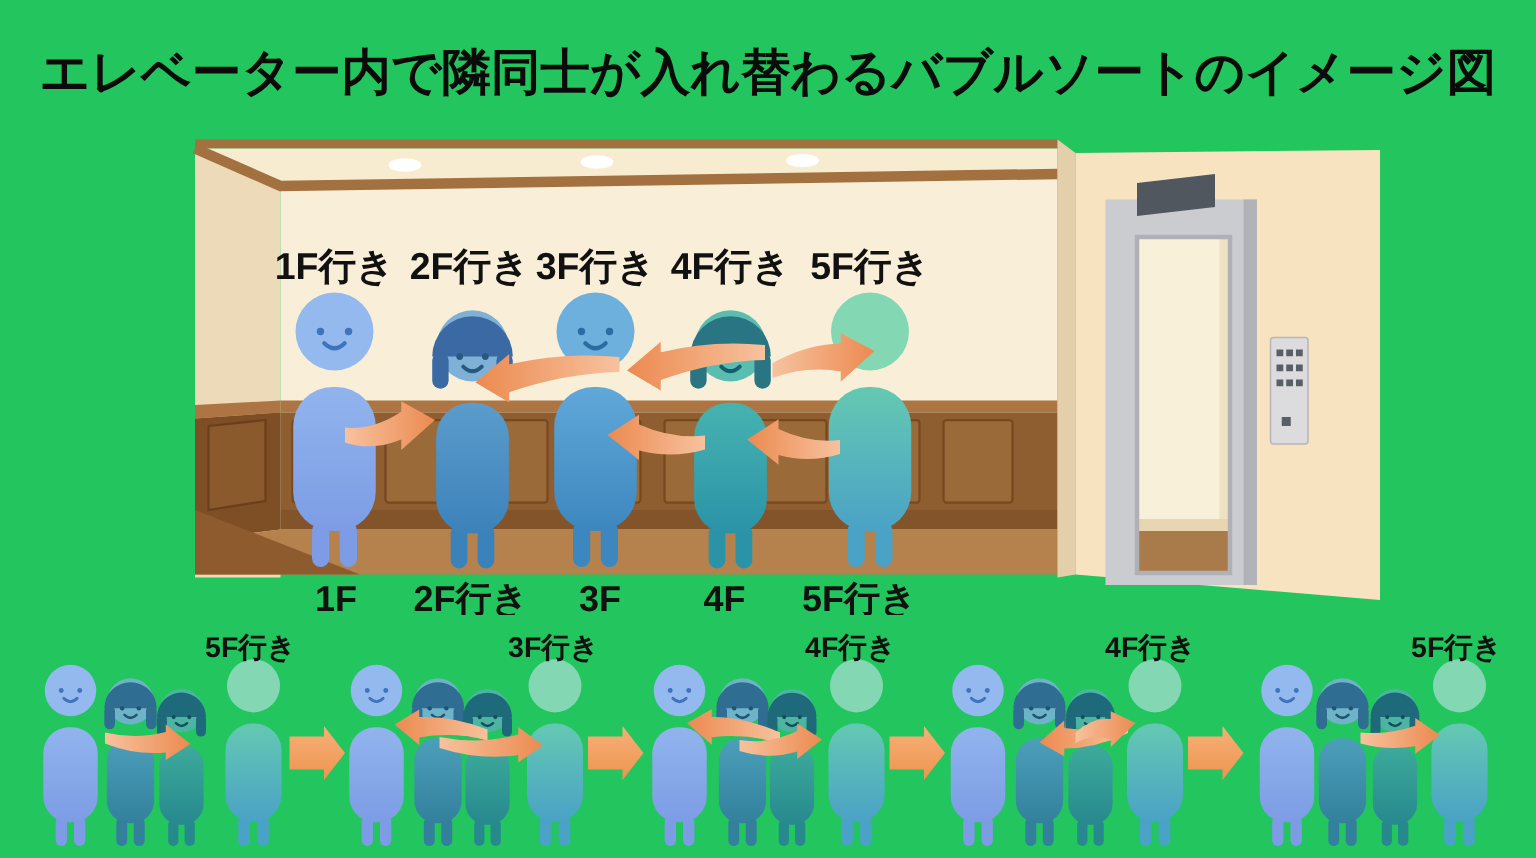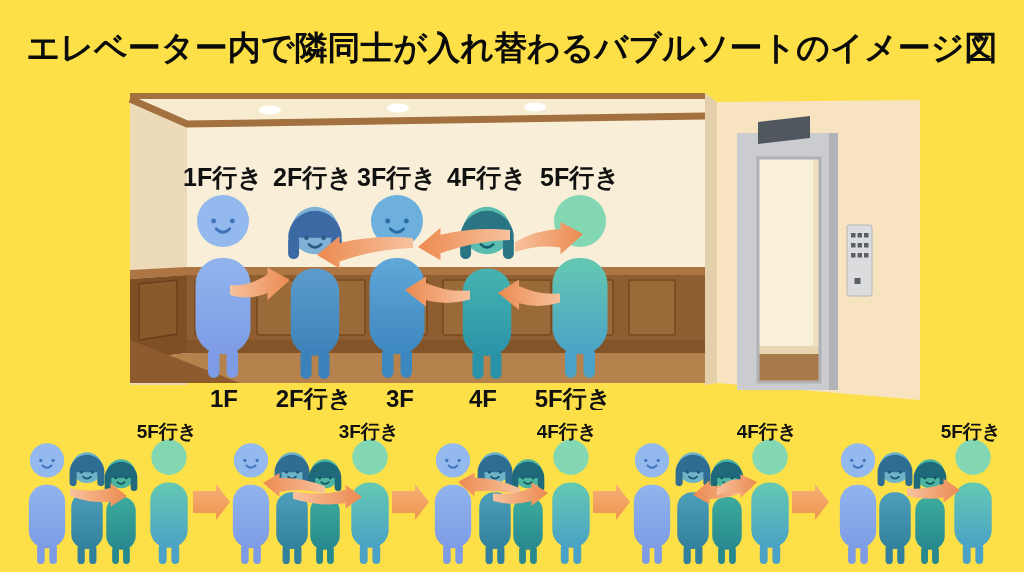--- a/index.html
+++ b/index.html
@@ -1,16 +1,16 @@
 <!DOCTYPE html>
 <html><head>
 <meta charset="utf-8">
 <style>
   html,body{margin:0;padding:0;background:#ffffff;}
-  #app{position:relative;width:1024px;height:572px;background:#fde047;overflow:hidden;
+  #app{position:relative;width:1024px;height:572px;background:#22c55e;overflow:hidden;
        font-family:"Liberation Sans","DejaVu Sans",sans-serif;}
   #title{position:absolute;top:26px;left:0;width:1024px;margin:0;text-align:center;
          font-size:33px;font-weight:900;color:#0b0b0b;letter-spacing:0px;}
   #scene{position:absolute;left:125px;top:88px;width:800px;height:322px;}
   #seq{position:absolute;left:0;top:415px;width:1024px;height:157px;}
   text{font-family:"Liberation Sans","DejaVu Sans",sans-serif;fill:#111;}
   .dest{font-size:25px;font-weight:800;text-anchor:middle;}
   .floorlab{font-size:24px;font-weight:800;text-anchor:middle;}
   .steplab{font-size:19px;font-weight:800;text-anchor:middle;}
 </style>

